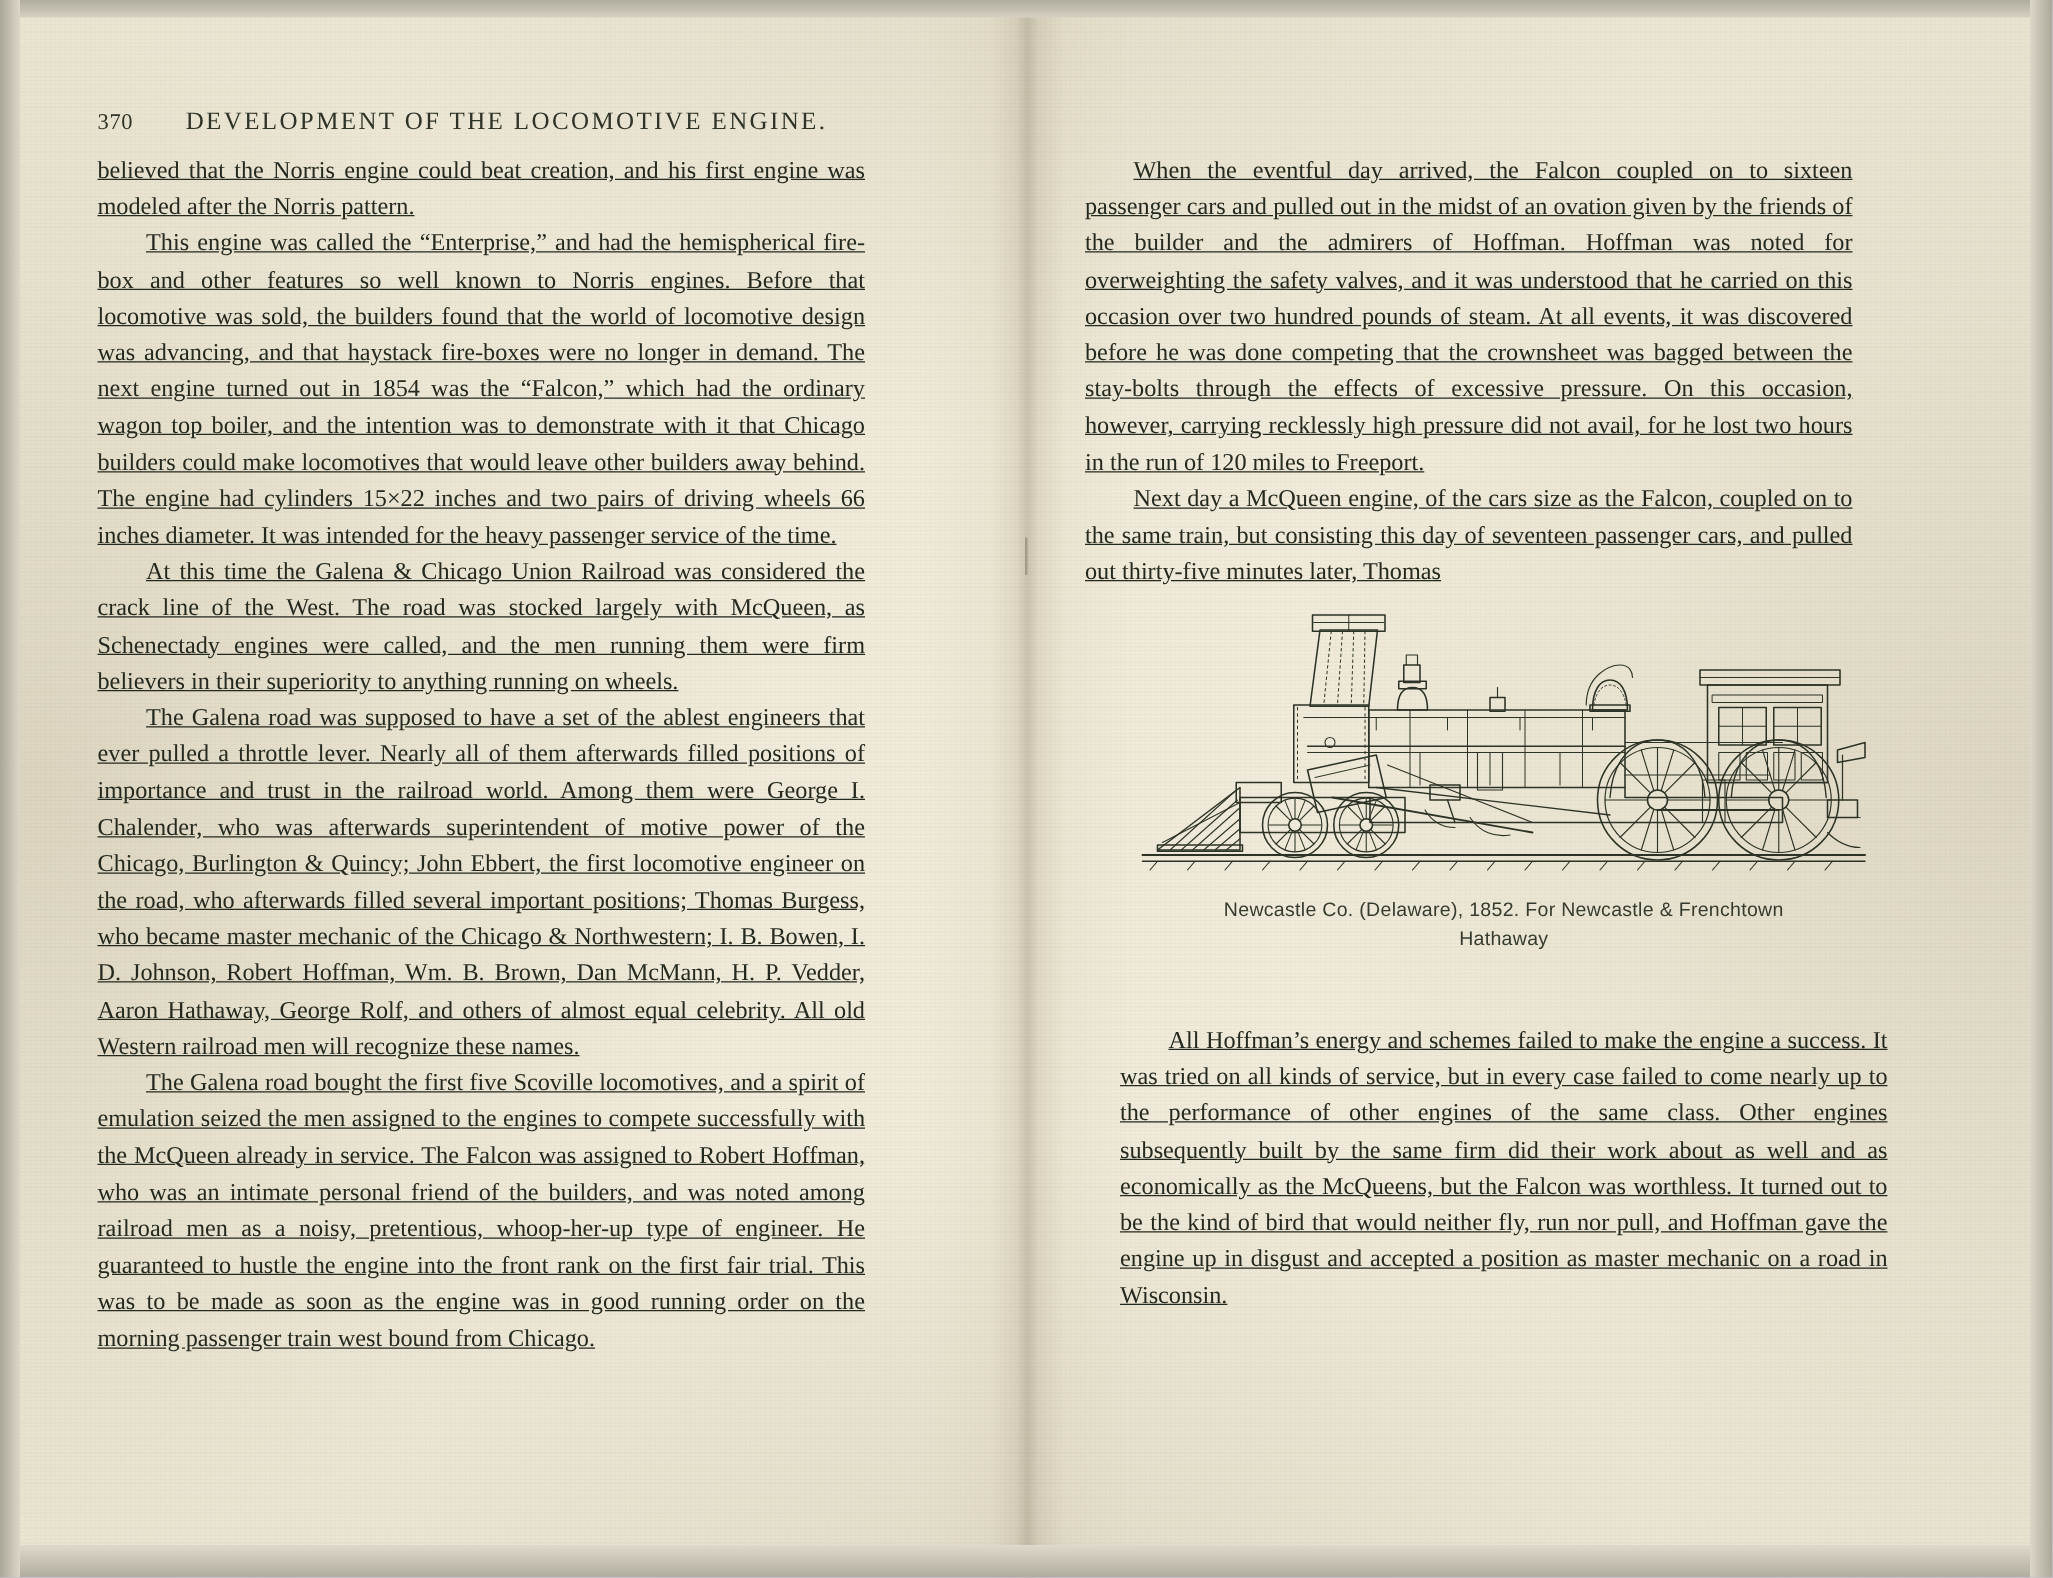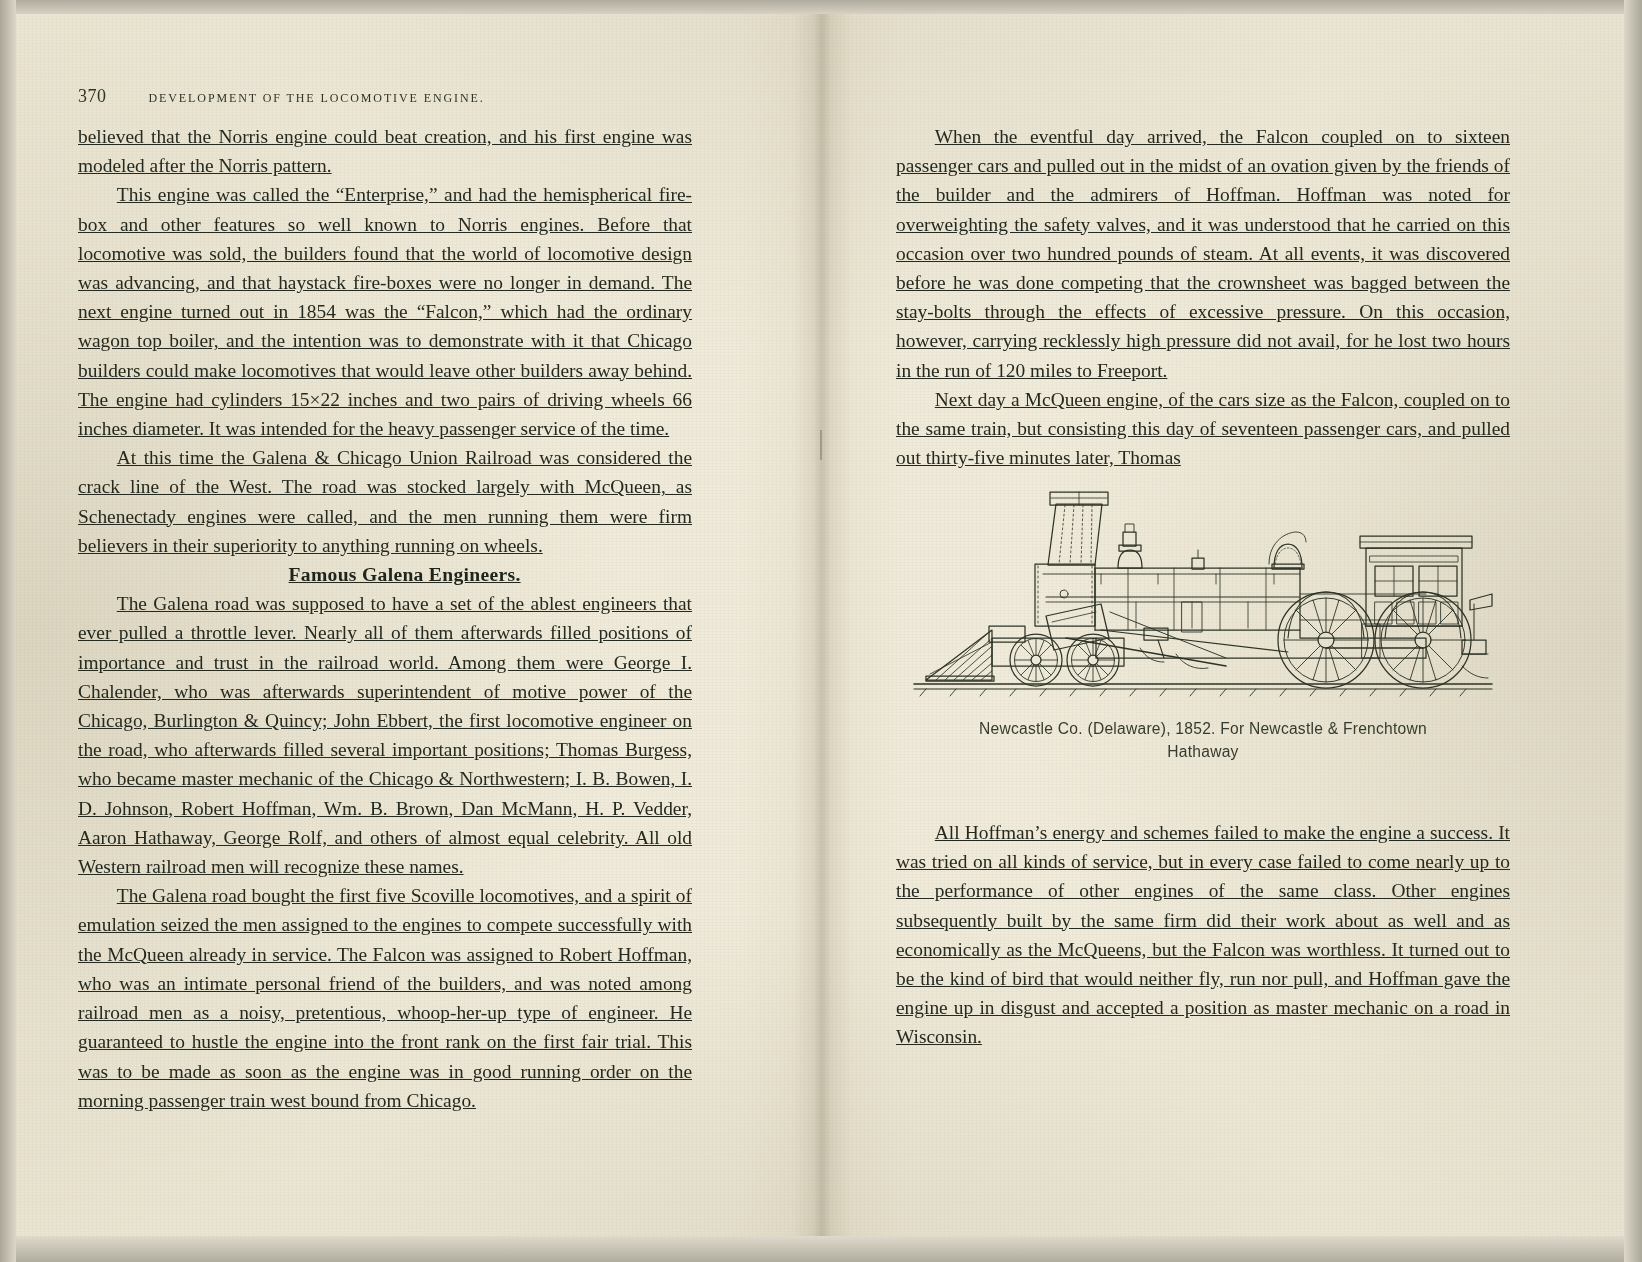--- a/index.html
+++ b/index.html
@@ -92,39 +92,39 @@
     white-space: nowrap;
   }
   #head-left  { left: 78px; width: 620px; }
 
   .folio {
     font-size: 18px;
     letter-spacing: .5px;
     color: #2e3328;
   }
   .head-title {
-    font-size: 12px;
+    font-size: 20px;
     letter-spacing: 1.9px;
   }
   #head-left .folio { margin-right: 42px; }
 
   .col {
     position: absolute;
     width: 614px;
     font-size: 19.4px;
     line-height: 29.2px;
     color: #24291f;
     text-align: justify;
     text-justify: inter-word;
     hyphens: none;
     text-decoration: underline;
     -webkit-hyphens: none;
   }
   #col-left  { left: 78px;  top: 122px; }
-  #col-right-top { left: 896px; top: 122px; }
+  #col-right-top { left: 868px; top: 122px; }
   #col-right-bottom { left: 896px; top: 818px; }
 
   .col p {
     margin: 0;
     text-indent: 2.0em;
   }
   .col p.noindent { text-indent: 0; }
 
   .section-head {
     text-align: center;
@@ -179,21 +179,20 @@
 
     <div class="running-head" id="head-left">
       <span class="folio">370</span>
       <span class="head-title">DEVELOPMENT OF THE LOCOMOTIVE ENGINE.</span>
     </div>
 
     <div class="col" id="col-left">
       <p class="noindent">believed that the Norris engine could beat creation, and his first engine was modeled after the Norris pattern.</p>
       <p>This engine was called the “Enterprise,” and had the hemispherical fire-box and other features so well known to Norris engines. Before that locomotive was sold, the builders found that the world of locomotive design was advancing, and that haystack fire-boxes were no longer in demand. The next engine turned out in 1854 was the “Falcon,” which had the ordinary wagon top boiler, and the intention was to demonstrate with it that Chicago builders could make locomotives that would leave other builders away behind. The engine had cylinders 15×22 inches and two pairs of driving wheels 66 inches diameter. It was intended for the heavy passenger service of the time.</p>
       <p>At this time the Galena &amp; Chicago Union Railroad was considered the crack line of the West. The road was stocked largely with McQueen, as Schenectady engines were called, and the men running them were firm believers in their superiority to anything running on wheels.</p>
-      <p class="section-head">Famous Galena Engineers.</p>
       <p>The Galena road was supposed to have a set of the ablest engineers that ever pulled a throttle lever. Nearly all of them afterwards filled positions of importance and trust in the railroad world. Among them were George I. Chalender, who was afterwards superintendent of motive power of the Chicago, Burlington &amp; Quincy; John Ebbert, the first locomotive engineer on the road, who afterwards filled several important positions; Thomas Burgess, who became master mechanic of the Chicago &amp; Northwestern; I. B. Bowen, I. D. Johnson, Robert Hoffman, Wm. B. Brown, Dan McMann, H. P. Vedder, Aaron Hathaway, George Rolf, and others of almost equal celebrity. All old Western railroad men will recognize these names.</p>
       <p>The Galena road bought the first five Scoville locomotives, and a spirit of emulation seized the men assigned to the engines to compete successfully with the McQueen already in service. The Falcon was assigned to Robert Hoffman, who was an intimate personal friend of the builders, and was noted among railroad men as a noisy, pretentious, whoop-her-up type of engineer. He guaranteed to hustle the engine into the front rank on the first fair trial. This was to be made as soon as the engine was in good running order on the morning passenger train west bound from Chicago.</p>
     </div>
   </div>
 
   <div class="page" id="page-right">
 
     
 
   </div>

